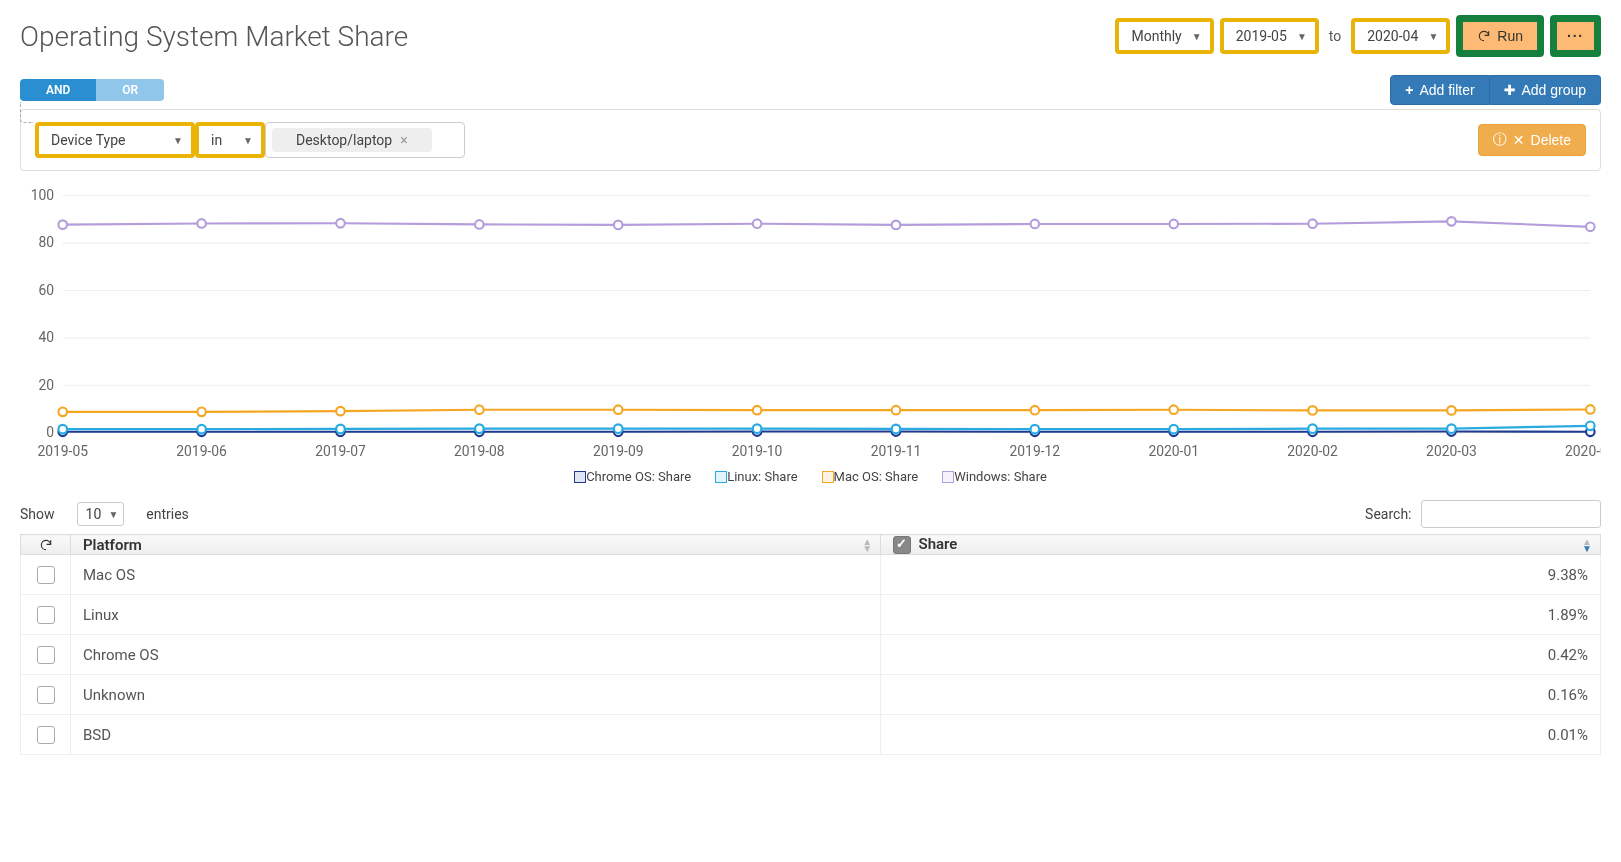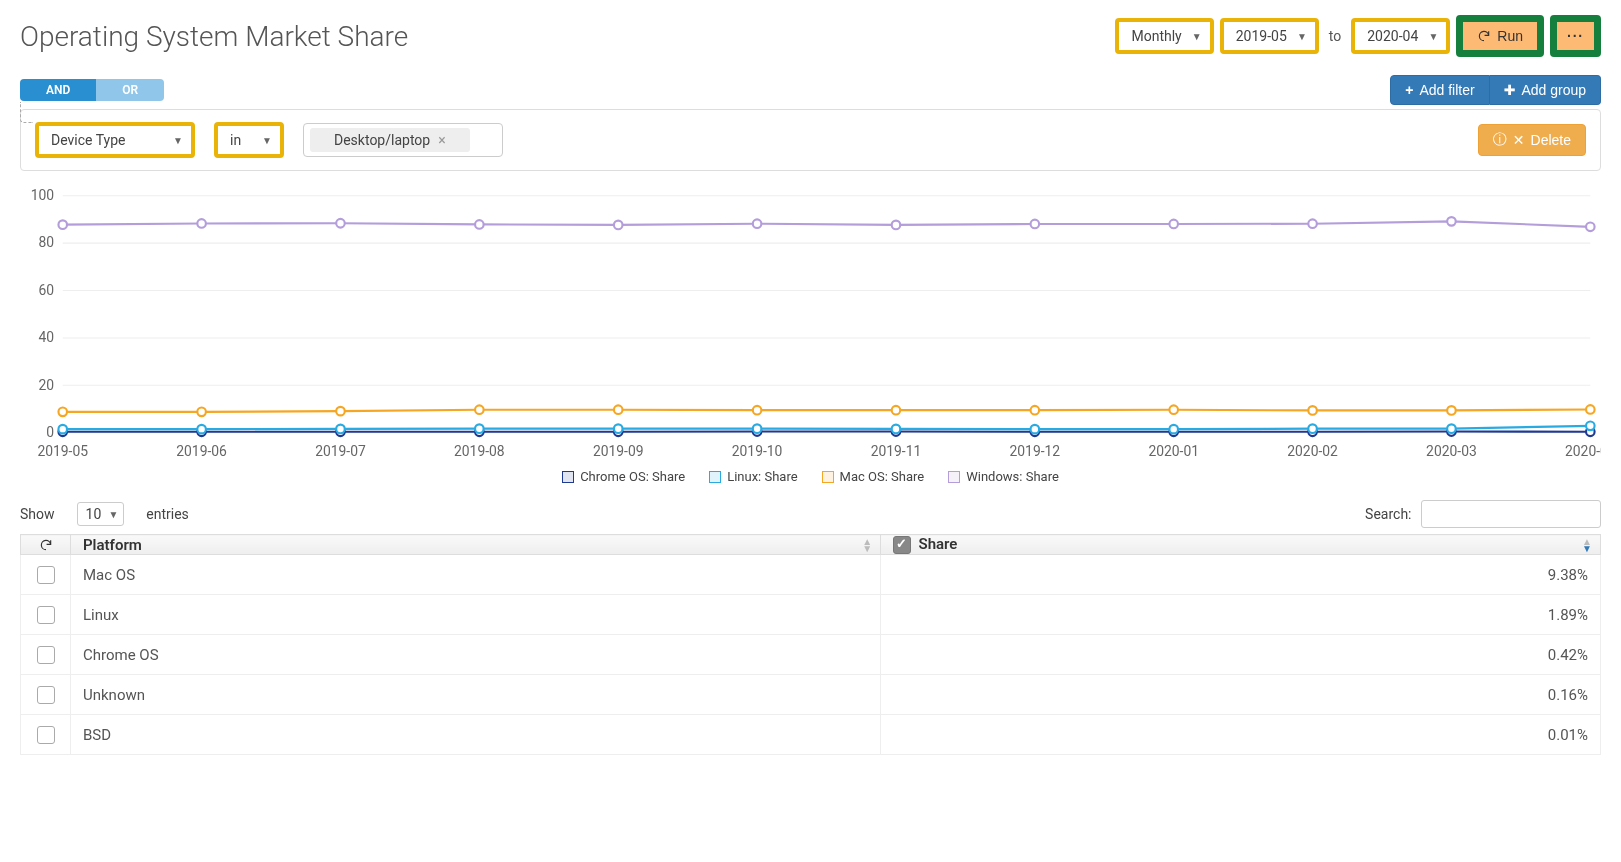--- a/index.html
+++ b/index.html
@@ -16,32 +16,32 @@
 .logic-toggle { display: inline-flex; border-radius: 4px; overflow: hidden; }
 .logic-toggle span { font-size: 12px; font-weight: 600; padding: 4px 26px; color: #fff; cursor: pointer; }
 .logic-and { background: #2a8fd1; }
 .logic-or { background: #8fc6ea; }
 .add-buttons { display: flex; gap: 0; }
 .btn-blue { background: #337ab7; color: #fff; border: 1px solid #2e6da4; }
 .btn-blue + .btn-blue { border-left: none; border-top-left-radius: 0; border-bottom-left-radius: 0; }
 .btn-blue:first-child { border-top-right-radius: 0; border-bottom-right-radius: 0; }
 .filter-body { border: 1px solid #ddd; border-radius: 4px; padding: 12px 14px; display: flex; justify-content: space-between; align-items: center; margin-bottom: 14px; position: relative; }
 .filter-body::before { content: ""; position: absolute; left: -1px; top: -8px; width: 12px; height: 20px; border-left: 1px dashed #aaa; border-bottom: 1px dashed #aaa; border-bottom-left-radius: 4px; }
-.filter-left { display: flex; gap: 19px; align-items: center; }
+.filter-left { display: flex; gap: 0; }
 .chip-area { border: 1px solid #ccc; border-radius: 4px; padding: 4px 6px; min-width: 200px; display: flex; align-items: center; }
 .chip { background: #eee; border-radius: 3px; padding: 4px 24px; font-size: 14px; color: #444; display: inline-flex; align-items: center; gap: 8px; }
 .chip .x { color: #999; cursor: pointer; }
 .btn-orange { background: #f0ad4e; color: #fff; border: 1px solid #eea236; }
 .chart-area { margin-bottom: 16px; }
 .chart-svg { width: 100%; height: 280px; display: block; }
 .axis-text { font-size: 13px; fill: #666; }
 .grid-line { stroke: #eee; stroke-width: 1; }
 .series-line { fill: none; stroke-width: 2; }
 .legend { display: flex; justify-content: center; gap: 24px; font-size: 13px; color: #444; margin-top: 4px; }
-.legend-item { display: inline-flex; align-items: center; gap: 6px; cursor: pointer; }
+.legend-item { display: inline-flex; align-items: center; cursor: pointer; }
 .legend-swatch { width: 12px; height: 12px; border: 1px solid; }
 .table-controls { display: flex; justify-content: space-between; align-items: center; margin-bottom: 6px; font-size: 14px; color: #444; }
 .table-controls .left { display: flex; align-items: center; gap: 22px; }
 .mini-select { border: 1px solid #ccc; border-radius: 3px; padding: 3px 22px 3px 8px; font-size: 14px; position: relative; background: #fff; cursor: pointer; }
 .mini-select .caret { position: absolute; right: 5px; top: 50%; transform: translateY(-50%); font-size: 10px; color: #666; }
 .search-input { border: 1px solid #ccc; border-radius: 3px; padding: 5px 8px; font-size: 14px; width: 180px; margin-left: 6px; }
 table { width: 100%; border-collapse: collapse; }
 thead th { background: linear-gradient(#f9f9f9,#eee); border: 1px solid #ddd; padding: 0 12px; text-align: left; font-size: 15px; color: #333; font-weight: 600; position: relative; }
 tbody td { border: 1px solid #eee; padding: 10px 12px; font-size: 15px; color: #555; }
 .checkbox { width: 18px; height: 18px; border: 1px solid #aaa; border-radius: 3px; display: inline-block; vertical-align: middle; cursor: pointer; background: #fff; }

